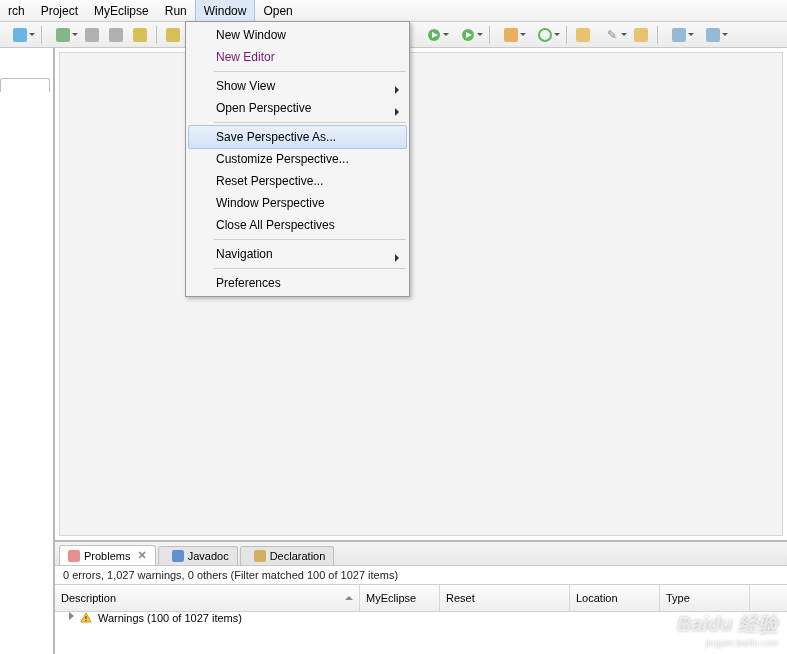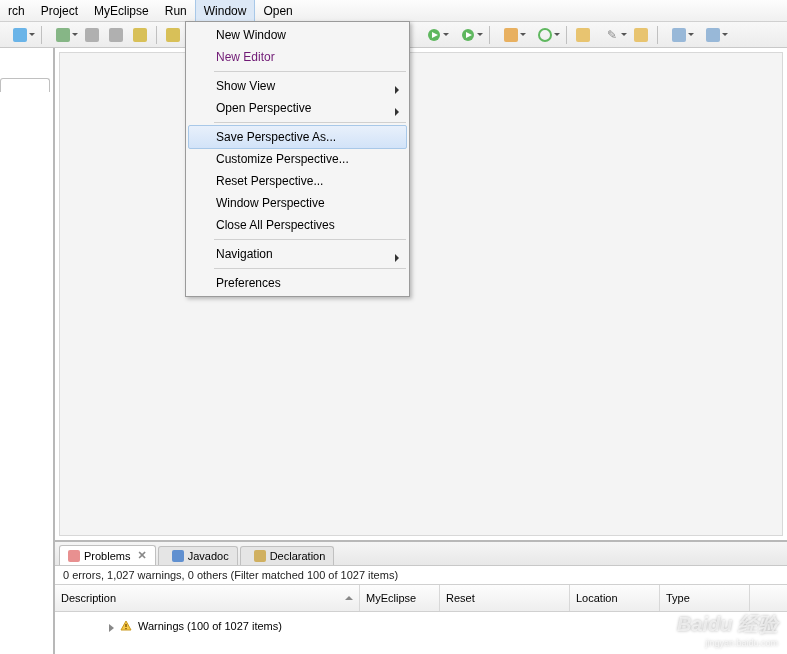--- a/index.html
+++ b/index.html
@@ -19,21 +19,21 @@
 .right-wrap { flex: 1; display: flex; flex-direction: column; }
 .editor { flex: 1; background: #f4f4f4; border: 1px solid #d8d8d8; margin: 4px; }
 .bottom-panel { height: 114px; background: #fff; border-top: 2px solid #b8b8b8; display: flex; flex-direction: column; }
 .tab-row { height: 24px; display: flex; align-items: flex-end; background: linear-gradient(#f5f5f5, #e8e8e8); border-bottom: 1px solid #c8c8c8; padding-left: 4px; }
 .tab { padding: 3px 8px; background: #fff; border: 1px solid #c0c0c0; border-bottom: none; border-radius: 3px 3px 0 0; margin-right: 2px; display: flex; align-items: center; gap: 4px; font-size: 11px; }
 .tab.inactive { background: #e5e5e5; padding-left: 13px; }
 .status-line { padding: 3px 8px; font-size: 11px; color: #222; }
 .table-header { height: 28px; background: linear-gradient(#fdfdfd, #eee); border-top: 1px solid #d0d0d0; border-bottom: 1px solid #d0d0d0; display: flex; }
 .th { border-right: 1px solid #d8d8d8; padding: 2px 6px; font-size: 11px; display: flex; align-items: center; gap: 6px; }
 .th.sorted::after { content: ""; width: 0; height: 0; border-left: 4px solid transparent; border-right: 4px solid transparent; border-bottom: 4px solid #888; margin-left: auto; }
-.table-row { height: 20px; display: flex; align-items: flex-end; padding-left: 14px; gap: 6px; font-size: 11px; margin-left: 40px; }
+.table-row { height: 20px; display: flex; align-items: flex-start; padding-left: 14px; gap: 6px; font-size: 11px; }
 .menu-pop { position: absolute; left: 185px; top: 21px; width: 225px; background: #f5f5f5; border: 1px solid #9a9a9a; box-shadow: 2px 2px 4px rgba(0,0,0,.25); padding: 2px; z-index: 100; }
 .mi { height: 22px; display: flex; align-items: center; padding: 0 20px 0 28px; cursor: default; position: relative; }
 .mi.disabled { color: #701a75; }
 .mi.hover { background: linear-gradient(#e8f0fb, #d2e3f8); border: 1px solid #a8c8e8; border-radius: 2px; padding: 0 19px 0 27px; margin: -1px 0; height: 24px; }
 .mi .sub::after { content: ""; position: absolute; right: 8px; width: 0; height: 0; border-top: 4px solid transparent; border-bottom: 4px solid transparent; border-left: 4px solid #333; }
 .msep { height: 1px; background: #d0d0d0; margin: 3px 1px 3px 26px; }
 .close-x { font-weight: bold; color: #888; margin-left: 3px; }
 .watermark { position: absolute; right: 9px; bottom: 6px; color: rgba(255,255,255,.6); font-size: 20px; font-style: italic; font-weight: bold; text-shadow: 0 0 3px rgba(0,0,0,.3); pointer-events: none; }
 .watermark small { display: block; font-size: 9px; font-weight: normal; font-style: normal; text-align: right; }
 .icon-warn { width: 12px; height: 12px; display: inline-block; }

